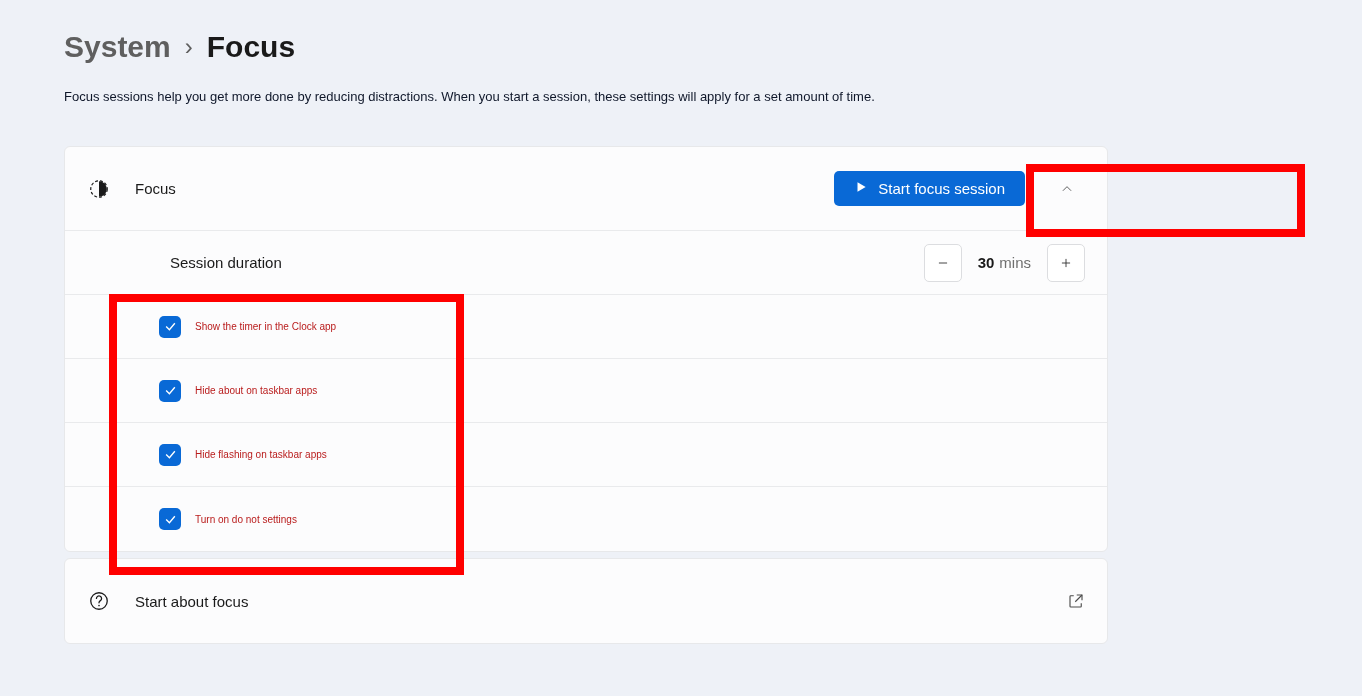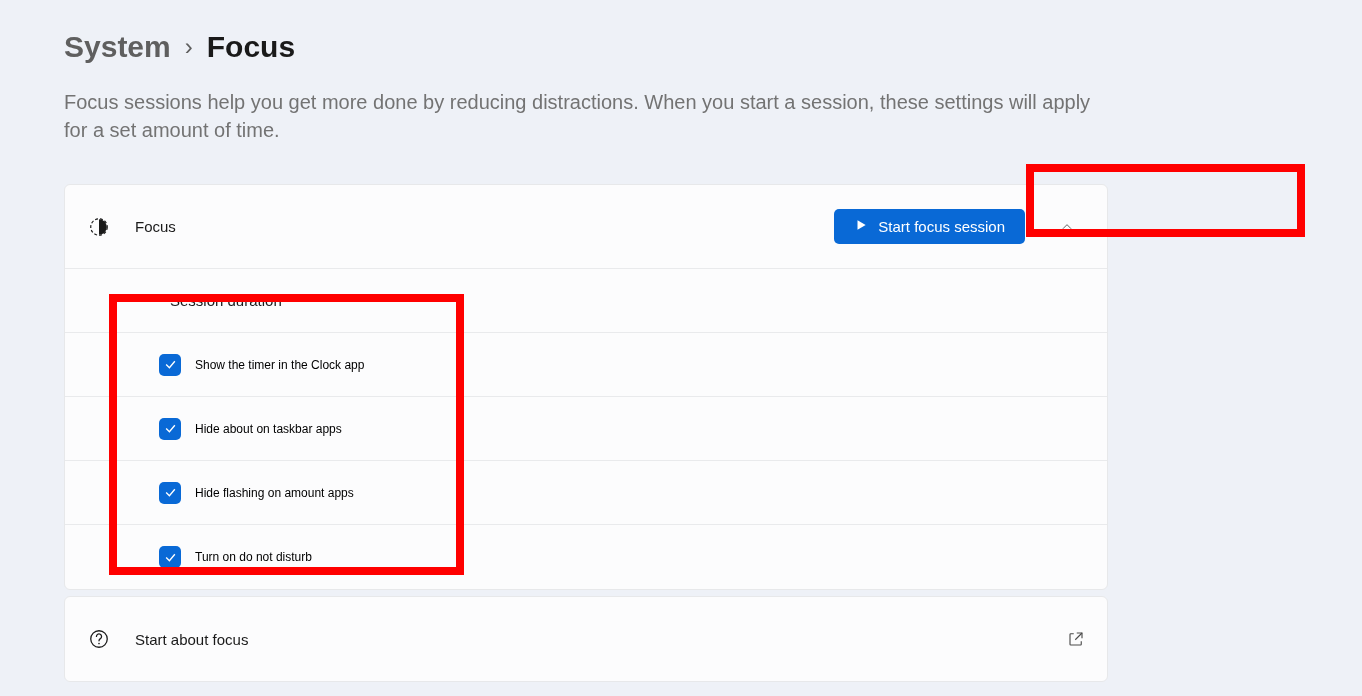--- a/index.html
+++ b/index.html
@@ -42,22 +42,22 @@
       top: -2px;
     }
 
     .breadcrumb-current {
       font-size: 30px;
       font-weight: 600;
       color: #1a1a1a;
     }
 
     .description {
-      font-size: 20px;
-      color: #737373;
+      font-size: 13px;
+      color: #0f172a;
       margin-bottom: 40px;
       line-height: 1.4;
     }
 
     .card {
       background: #fcfcfd;
       border: 1px solid #e7e8ea;
       border-radius: 6px;
       margin-bottom: 6px;
     }
@@ -134,22 +134,22 @@
 
     .checkbox svg {
       width: 13px;
       height: 13px;
       stroke: white;
       stroke-width: 2.5;
       fill: none;
     }
 
     .option-label {
-      font-size: 12px;
-      color: #000000;
+      font-size: 10px;
+      color: #b91c1c;
     }
 
     .btn-primary {
       background: #0969d6;
       color: #fff;
       border: none;
       border-radius: 5px;
       padding: 9px 20px;
       font-size: 15px;
       display: flex;
@@ -297,20 +297,37 @@
         </button>
         <span class="chevron-box">
           <svg viewBox="0 0 24 24">
               <polyline points="5 15 12 8 19 15"></polyline>
             </svg>
         </span>
       </div>
 
       <div class="row row-indent">
         <span class="row-label">Session duration</span>
+        <div class="stepper">
+          <span class="stepper-btn">
+            <svg viewBox="0 0 24 24">
+                <line x1="5" y1="12" x2="19" y2="12"></line>
+              </svg>
+          </span>
+          <span class="stepper-value">
+            <span class="stepper-num">30</span>
+            <span class="stepper-unit">mins</span>
+          </span>
+          <span class="stepper-btn">
+            <svg viewBox="0 0 24 24">
+                <line x1="5" y1="12" x2="19" y2="12"></line>
+                <line x1="12" y1="5" x2="12" y2="19"></line>
+              </svg>
+          </span>
+        </div>
       </div>
 
       <div class="row option-row">
         <span class="option-indent"></span>
         <div class="option-content">
           <span class="checkbox">
             <svg viewBox="0 0 24 24">
                 <polyline points="4 12 10 18 20 6"></polyline>
               </svg>
           </span>
@@ -331,33 +348,33 @@
       </div>
 
       <div class="row option-row">
         <span class="option-indent"></span>
         <div class="option-content">
           <span class="checkbox">
             <svg viewBox="0 0 24 24">
                 <polyline points="4 12 10 18 20 6"></polyline>
               </svg>
           </span>
-          <span class="option-label">Hide flashing on amount apps</span>
+          <span class="option-label">Hide flashing on taskbar apps</span>
         </div>
       </div>
 
       <div class="row option-row">
         <span class="option-indent"></span>
         <div class="option-content">
           <span class="checkbox">
             <svg viewBox="0 0 24 24">
                 <polyline points="4 12 10 18 20 6"></polyline>
               </svg>
           </span>
-          <span class="option-label">Turn on do not disturb</span>
+          <span class="option-label">Turn on do not settings</span>
         </div>
       </div>
 
     </div>
 
     <div class="card">
       <div class="row row-header">
         <span class="row-icon">
           <svg viewBox="0 0 24 24">
             <circle cx="12" cy="12" r="9" fill="none" stroke="#1a1a1a" stroke-width="1.4"></circle>

